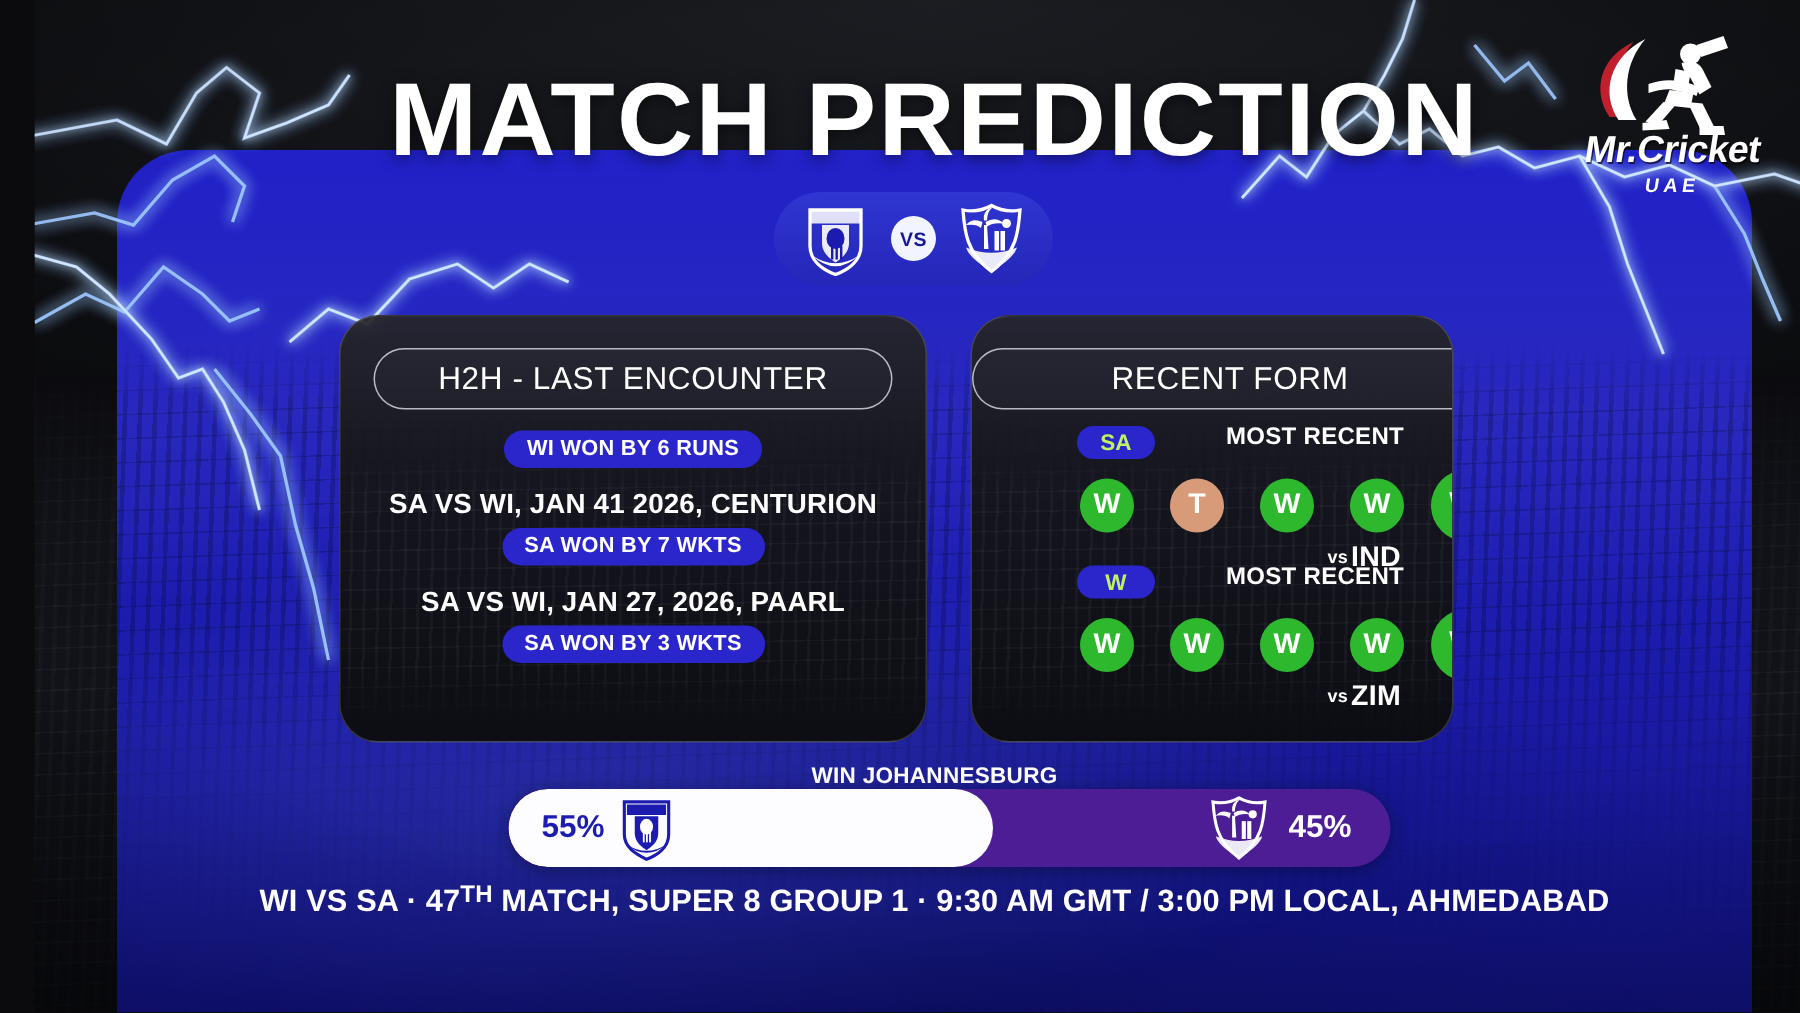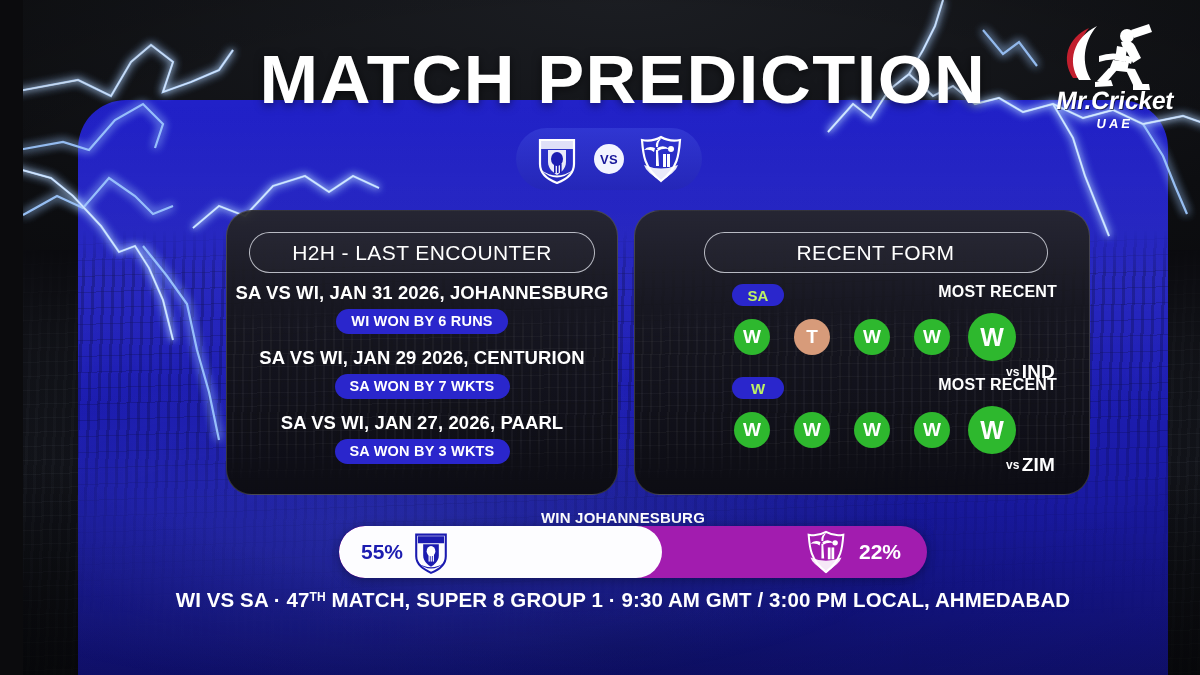--- a/index.html
+++ b/index.html
@@ -106,21 +106,21 @@
 
   
   .panel{
     position:absolute; top:210px; height:285px;
     background:linear-gradient(180deg, rgba(38,38,40,.93) 0%, rgba(22,22,24,.95) 35%, rgba(12,12,14,.96) 100%);
     border-radius:26px;
     border:1px solid rgba(255,255,255,.16);
     overflow:hidden;
   }
   .panel-h2h{ left:203px; width:392px; }
-  .panel-form{ left:611px; width:456px;padding-left:27px; }
+  .panel-form{ left:624px; width:322px; }
   .panel::before{
     content:""; position:absolute; inset:0; border-radius:26px; pointer-events:none;
     background:
       repeating-linear-gradient(91deg, rgba(255,255,255,.035) 0 2px, rgba(0,0,0,0) 2px 9px),
       repeating-linear-gradient(179deg, rgba(255,255,255,.035) 0 1px, rgba(0,0,0,0) 1px 13px);
     mask-image:linear-gradient(180deg, rgba(0,0,0,0) 90px, #000 120px, #000 230px, rgba(0,0,0,0) 275px);
     -webkit-mask-image:linear-gradient(180deg, rgba(0,0,0,0) 90px, #000 120px, #000 230px, rgba(0,0,0,0) 275px);
   }
 
   .panel-head{
@@ -180,41 +180,41 @@
   }
   .fc-vs small{ font-size:12px; font-weight:700; margin-right:2px; vertical-align:2px;}
 
   
   .wp-label{
     position:absolute; left:0; width:1200px; top:509px; text-align:center;
     color:#fff; font-size:15px; font-weight:800; letter-spacing:.2px;
   }
   .wp-bar{
     position:absolute; left:316px; top:526px; width:588px; height:52px;
-    border-radius:26px; background:#a21caf; overflow:hidden;
+    border-radius:26px; background:#4c1d95; overflow:hidden;
     box-shadow:0 2px 12px rgba(0,0,0,.35);
   }
   .wp-left{
     position:absolute; left:0; top:0; height:52px; border-radius:26px;
     background:#fdfdff;
     display:flex; align-items:center; gap:8px; padding-left:22px;
   }
   .wp-left .pct{ color:#1c1cb0; font-size:21px; font-weight:800; }
   .wp-right{
     position:absolute; right:0; top:0; height:52px;
     display:flex; align-items:center; gap:12px; padding-right:26px;
   }
   .wp-right .pct{ color:#fff; font-size:21px; font-weight:800; }
 
   
   .footer{
     position:absolute; left:0; width:1200px; top:588px; text-align:center;
     color:#fff; font-size:20.5px; font-weight:700; letter-spacing:.1px; white-space:nowrap;
   }
-  .footer sup{ font-size:12px; font-weight:700; vertical-align:6px; }
+  .footer sup{ font-size:16px; font-weight:700; vertical-align:6px; }
 </style>
 </head>
 <body>
 
 <div id="stage">
 
   <div class="bg-dark"></div>
   <div class="bg-stadium"></div>
   <div class="bg-blue"></div>
   <div class="bg-blue-tex"></div>
@@ -315,25 +315,24 @@
         <rect x="29" y="20" width="3" height="13"></rect>
       </g>
       <path d="M6 31 q17 7 34 0 q-2 7 -17 16 Q8 38 6 31 z" fill="#fff" opacity=".9"></path>
     </svg>
   </div>
 
   <div class="panel panel-h2h">
     <div class="panel-head">H2H - LAST  ENCOUNTER</div>
     <div class="h2h-list">
       <div class="h2h-row">
-        <div class="h2h-line">SA VS WI, JAN 31 2026, JOHANNESBURG</div>
         <div class="h2h-badge">WI WON BY 6 RUNS</div>
       </div>
       <div class="h2h-row">
-        <div class="h2h-line">SA VS WI, JAN 29 2026, CENTURION</div>
+        <div class="h2h-line">SA VS WI, JAN 41 2026, CENTURION</div>
         <div class="h2h-badge">SA WON BY 7 WKTS</div>
       </div>
       <div class="h2h-row">
         <div class="h2h-line">SA VS WI, JAN 27, 2026, PAARL</div>
         <div class="h2h-badge">SA WON BY 3 WKTS</div>
       </div>
     </div>
   </div>
 
   <div class="panel panel-form">
@@ -394,19 +393,19 @@
         <g fill="#fff">
           <path d="M17 14 q-7 -3 -11 2 q7 -1 10 2 z"></path>
           <path d="M18 13 q-1 -7 6 -9 q-4 3 -4 9 z"></path>
           <path d="M19 14 q7 -4 12 1 q-7 -1 -11 2 z"></path>
           <path d="M18 16 l2 0 l1 16 l-3 0 z"></path>
           <rect x="25" y="20" width="3" height="13"></rect>
           <rect x="29" y="20" width="3" height="13"></rect>
         </g>
         <path d="M6 31 q17 7 34 0 q-2 7 -17 16 Q8 38 6 31 z" fill="#fff" opacity=".9"></path>
       </svg>
-      <span class="pct">22%</span>
+      <span class="pct">45%</span>
     </div>
   </div>
 
   <div class="footer"><span>WI VS SA · 47</span><sup>TH</sup><span> MATCH, SUPER 8 GROUP 1 · 9:30 AM GMT / 3:00 PM LOCAL, AHMEDABAD</span></div>
 
 </div>
 
 </body></html>

